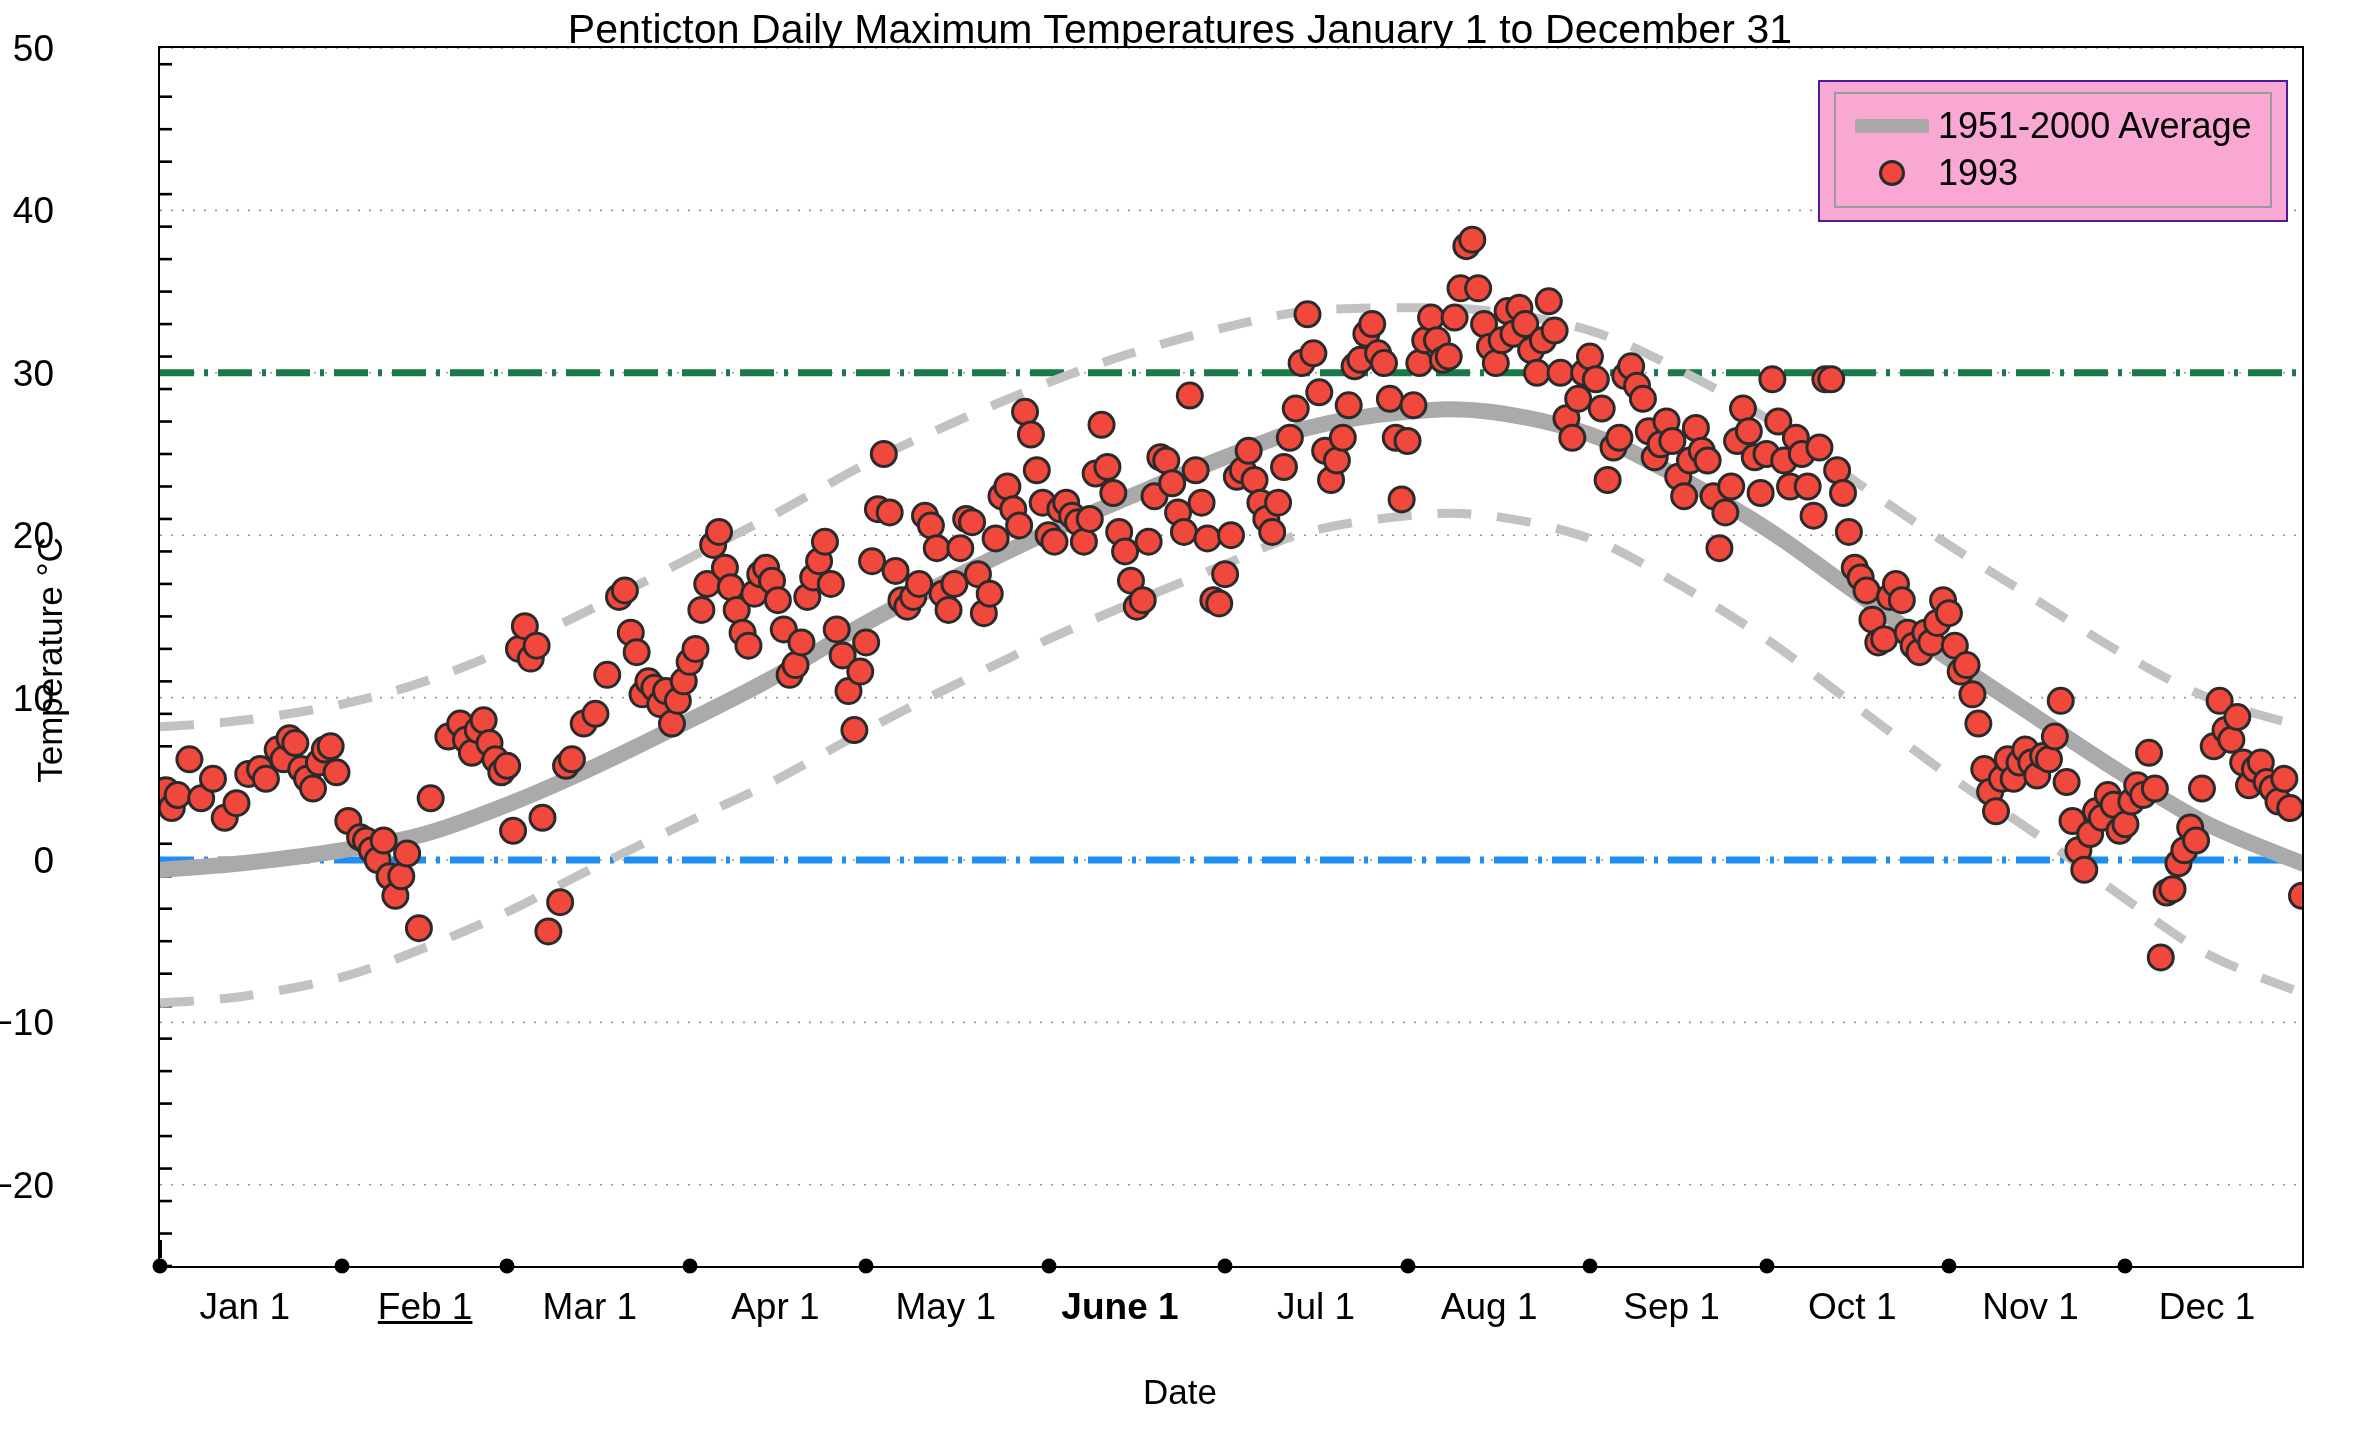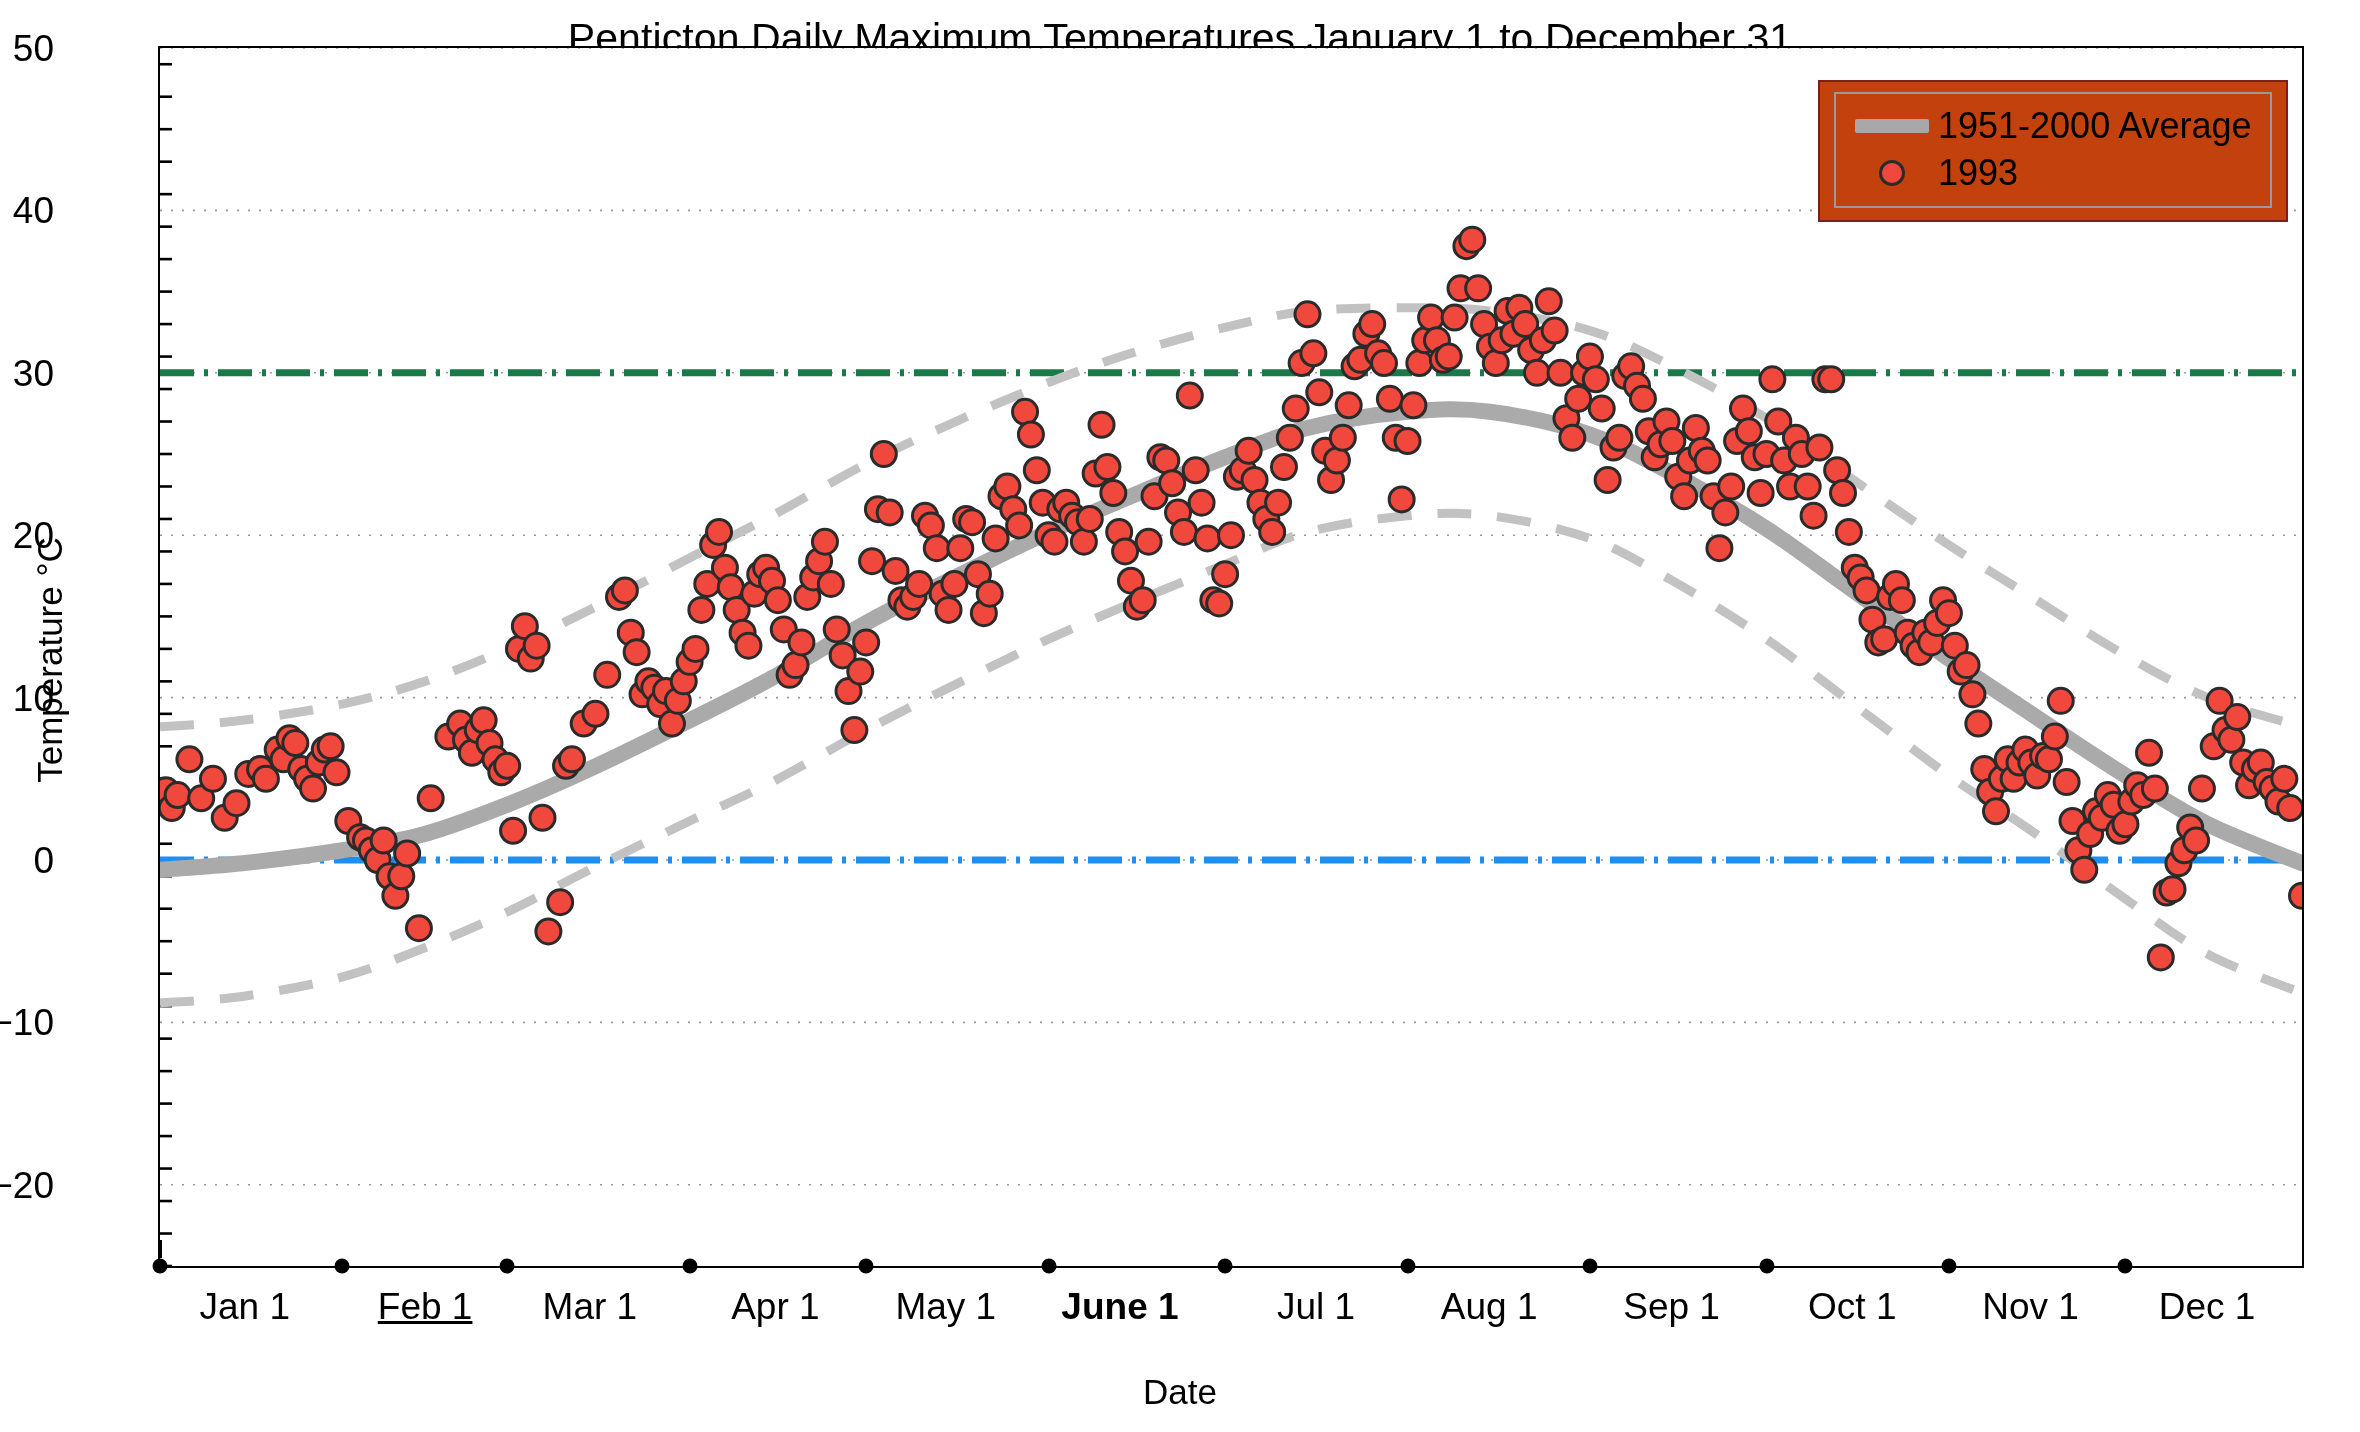--- a/index.html
+++ b/index.html
@@ -3,21 +3,21 @@
 <meta charset="utf-8">
 <style>
   html,body{margin:0;padding:0;background:#ffffff;}
   body{width:2360px;height:1432px;overflow:hidden;
        font-family:"Liberation Sans","DejaVu Sans",sans-serif;color:#000;}
   #root{position:relative;width:2360px;height:1432px;}
 
   
   .chart-title{
     position:absolute;left:0;top:6px;width:2360px;text-align:center;
-    font-size:41px;font-weight:400;letter-spacing:.1px;margin-top:9px;
+    font-size:41px;font-weight:400;letter-spacing:.1px;
   }
   .x-title{
     position:absolute;left:0;top:1372px;width:2360px;text-align:center;
     font-size:35px;
   }
   .y-title{
     position:absolute;left:-300px;top:640px;width:700px;text-align:center;
     font-size:35px;transform:rotate(-90deg);transform-origin:center center;
   }
 
@@ -43,21 +43,21 @@
   }
   .xtick-dot{
     position:absolute;width:15px;height:15px;border-radius:50%;
     background:#000;transform:translate(-50%,-50%);
   }
   .xtick-stub{position:absolute;top:1240px;width:0;height:18px;border-left:2px solid #000;}
 
   
   .legend{
     position:absolute;left:1818px;top:80px;width:470px;
-    border:2px solid #7f1d1d;background:#c2410c;box-sizing:border-box;
+    border:2px solid #4c1d95;background:#f9a8d4;box-sizing:border-box;
     padding:10px 14px 12px 14px;
   }
   .legend-box{border:2px solid #9a9a9a;padding:8px 10px 10px 10px;}
   .legend-row{display:flex;align-items:center;height:47px;}
   .legend-key{width:92px;flex:0 0 92px;display:flex;align-items:center;justify-content:center;}
   .key-solid{width:74px;height:14px;background:#a8a8a8;border-radius:2px;}
   .key-dash{width:34px;height:11px;background:#c9c9c9;border-radius:2px;}
   .key-dot{width:26px;height:26px;border-radius:50%;background:#f0483c;border:3px solid #2b2b2b;box-sizing:border-box;}
   .legend-label{font-size:36px;white-space:nowrap;}
 </style>

